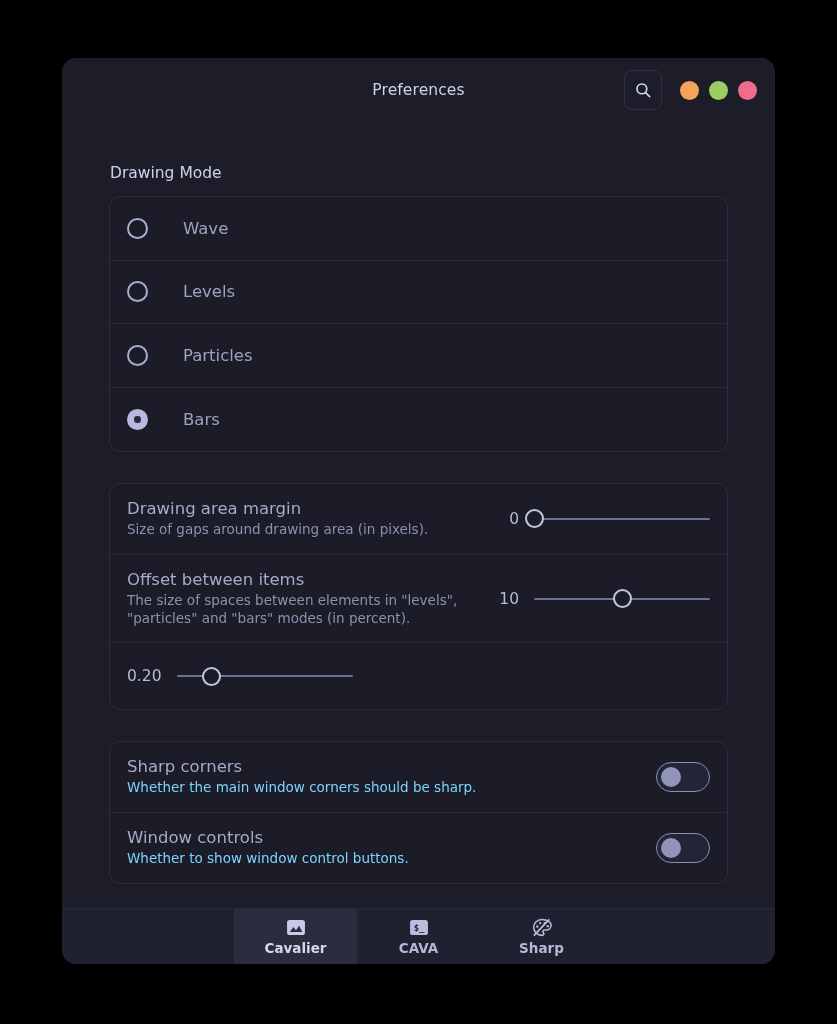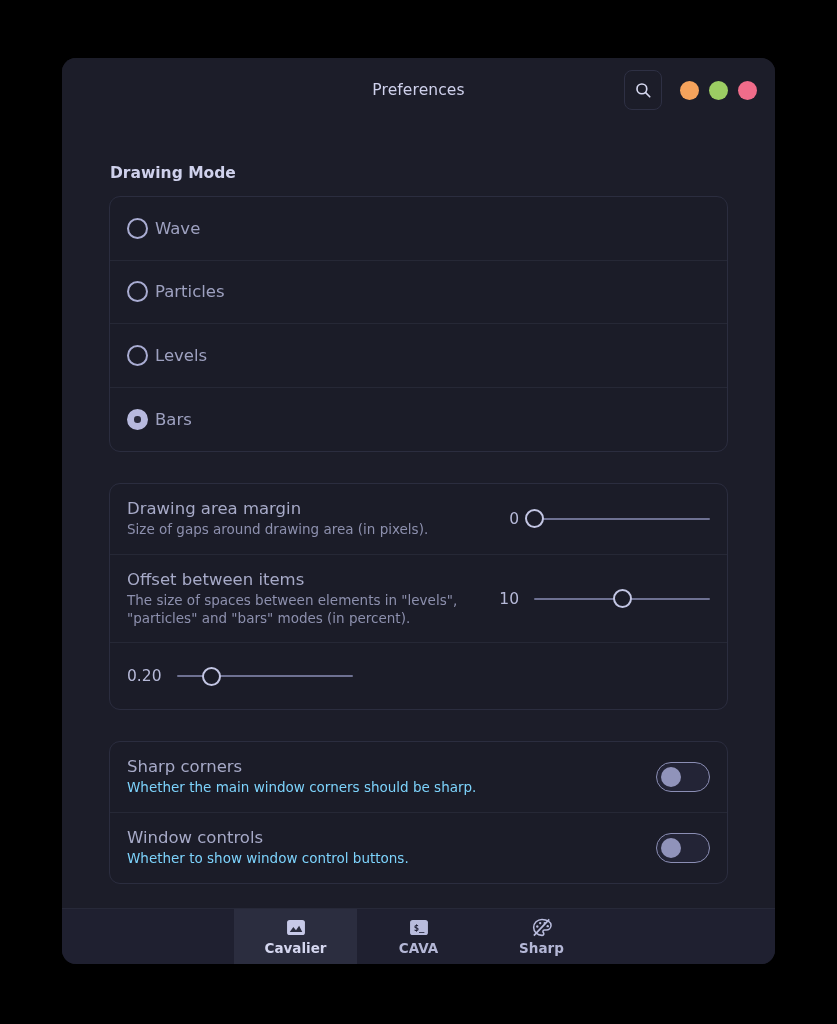--- a/index.html
+++ b/index.html
@@ -63,21 +63,21 @@
   
   .content {
     flex: 1 1 auto;
     position: relative;
     overflow: hidden;
     padding: 0 47px;
   }
 
   .group-title {
     font-size: 15.5px;
-    font-weight: bold;
+    font-weight: normal;
     color: #cfd1ec;
     margin-top: 42px;
     margin-bottom: 14px;
     margin-left: 1px;
   }
 
   .card {
     background: #1b1c28;
     border: 1px solid #2b2d3f;
     border-radius: 11px;
@@ -86,20 +86,21 @@
   .card + .spacer { height: 31px; }
 
   
   .radio-row {
     height: 63.5px;
     display: flex;
     align-items: center;
     padding: 0 17px;
     border-bottom: 1px solid #262836;
     cursor: pointer;
+    gap: 28px;
   }
   .radio-row:last-child { border-bottom: none; }
   .radio {
     width: 21px; height: 21px;
     border-radius: 50%;
     border: 2.2px solid #a9acd2;
     background: transparent;
     flex: 0 0 auto;
     position: relative;
   }
@@ -267,25 +268,25 @@
 
       <div class="group-title">Drawing Mode</div>
 
       <div class="card">
         <div class="radio-row">
           <div class="radio"></div>
           <div class="radio-label">Wave</div>
         </div>
         <div class="radio-row">
           <div class="radio"></div>
-          <div class="radio-label">Particles</div>
+          <div class="radio-label">Levels</div>
         </div>
         <div class="radio-row">
           <div class="radio"></div>
-          <div class="radio-label">Levels</div>
+          <div class="radio-label">Particles</div>
         </div>
         <div class="radio-row">
           <div class="radio checked"></div>
           <div class="radio-label">Bars</div>
         </div>
       </div>
 
       <div class="spacer"></div>
 
       <div class="card">

